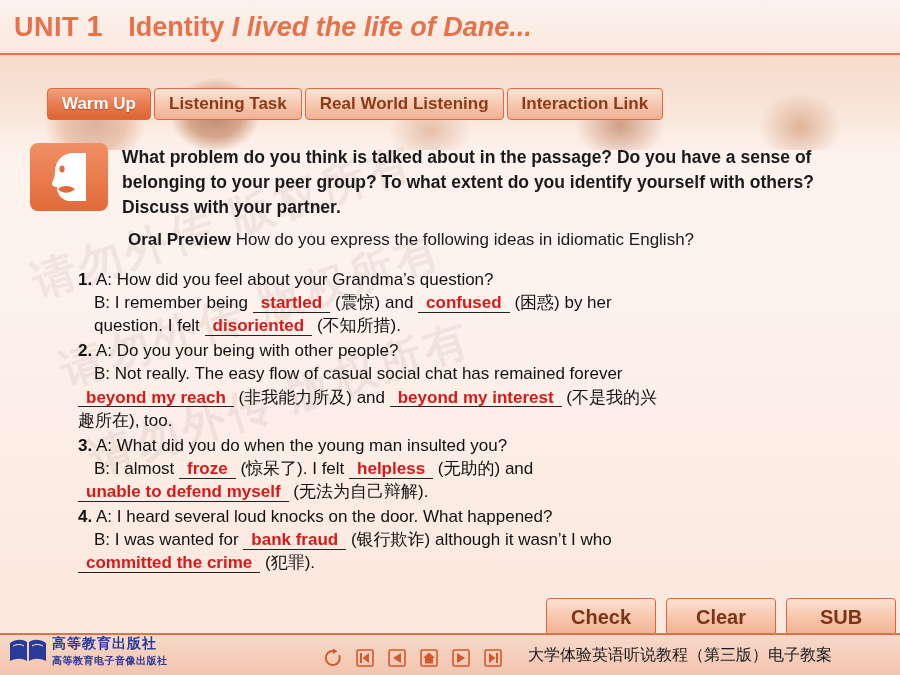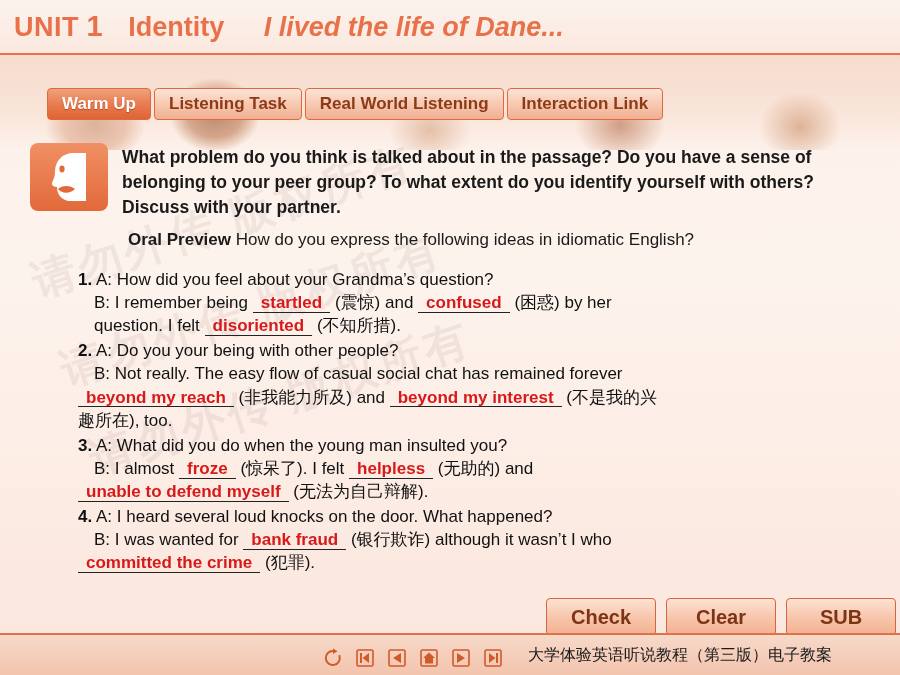--- a/index.html
+++ b/index.html
@@ -58,21 +58,21 @@
     position: absolute; left: 14px; top: 10px;
     font-size: 27px;
     color: #e8714a;
     font-weight: bold;
     font-family: "Liberation Sans", sans-serif;
     white-space: nowrap;
   }
   .header-title .unit { letter-spacing: .5px; }
   .header-title .num { font-size: 29px; }
   .header-title .topic { margin-left: 18px; color: #e8714a; }
-  .header-title .subtitle { font-style: italic; margin-left: 32px; }
+  .header-title .subtitle { font-style: italic; }
 
   
   .tabs {
     position: absolute; left: 8px; top: 88px;
     width: 884px; height: 32px;
     display: flex;
     gap: 3px;
   }
   .tab {
     flex: 0 0 auto;
@@ -337,20 +337,32 @@
 
   </div>
 
   <div class="btn-row">
     <div class="btn">Check</div>
     <div class="btn">Clear</div>
     <div class="btn">SUB</div>
   </div>
 
   <div class="footer">
+    <div class="logo">
+      <svg class="logo-book" viewBox="0 0 40 26">
+        <path d="M2 6 C8 2 14 2 19 5 L19 24 C14 21 8 21 2 24 Z" fill="#2a3a9a"></path>
+        <path d="M38 6 C32 2 26 2 21 5 L21 24 C26 21 32 21 38 24 Z" fill="#2a3a9a"></path>
+        <path d="M5 9 C9 7 13 7 16 9" stroke="#ffffff" stroke-width="1" fill="none"></path>
+        <path d="M24 9 C27 7 31 7 35 9" stroke="#ffffff" stroke-width="1" fill="none"></path>
+      </svg>
+      <div class="logo-text">
+        <span class="big">高等教育出版社</span>
+        <span class="small">高等教育电子音像出版社</span>
+      </div>
+    </div>
 
     <div class="nav">
       <div class="navbtn">
         <svg width="20" height="20" viewBox="0 0 20 20">
           <path d="M10 3 A7 7 0 1 0 16.5 8" stroke="#cf5a2a" stroke-width="2" fill="none" stroke-linecap="round"></path>
           <path d="M10 0.5 L10 6 L14.5 3.2 Z" fill="#cf5a2a"></path>
         </svg>
       </div>
       <div class="navbtn">
         <svg width="20" height="20" viewBox="0 0 20 20">

